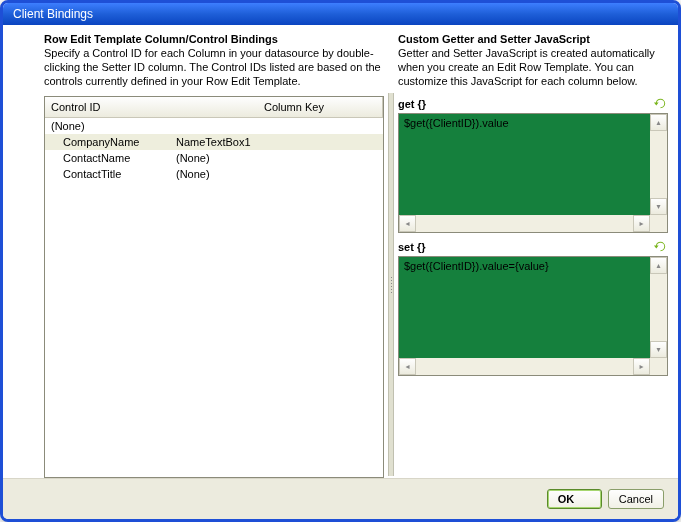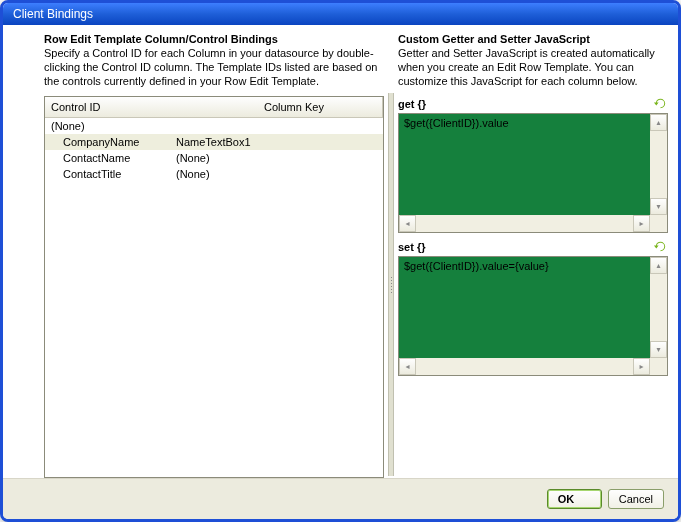--- a/index.html
+++ b/index.html
@@ -206,21 +206,21 @@
 </head>
 <body>
 
 <div class="window">
   <div class="titlebar">
     <span>Client Bindings</span>
   </div>
   <div class="content">
     <div class="left-panel">
       <div class="section-title">Row Edit Template Column/Control Bindings</div>
-      <div class="section-desc">Specify a Control ID for each Column in your datasource by double-clicking the Control ID column. The Template IDs listed are based on the controls currently defined in your Row Edit Template.</div>
+      <div class="section-desc">Specify a Control ID for each Column in your datasource by double-clicking the Setter ID column. The Control IDs listed are based on the controls currently defined in your Row Edit Template.</div>
       <div class="grid">
         <div class="grid-header">
           <div class="grid-header-cell col2">Control ID</div>
           <div class="grid-header-cell col1">Column Key</div>
         </div>
         <div id="grid-body">
             <div class="grid-row">
               <div class="grid-cell col2">(None)</div>
             </div>
             <div class="grid-row selected">

